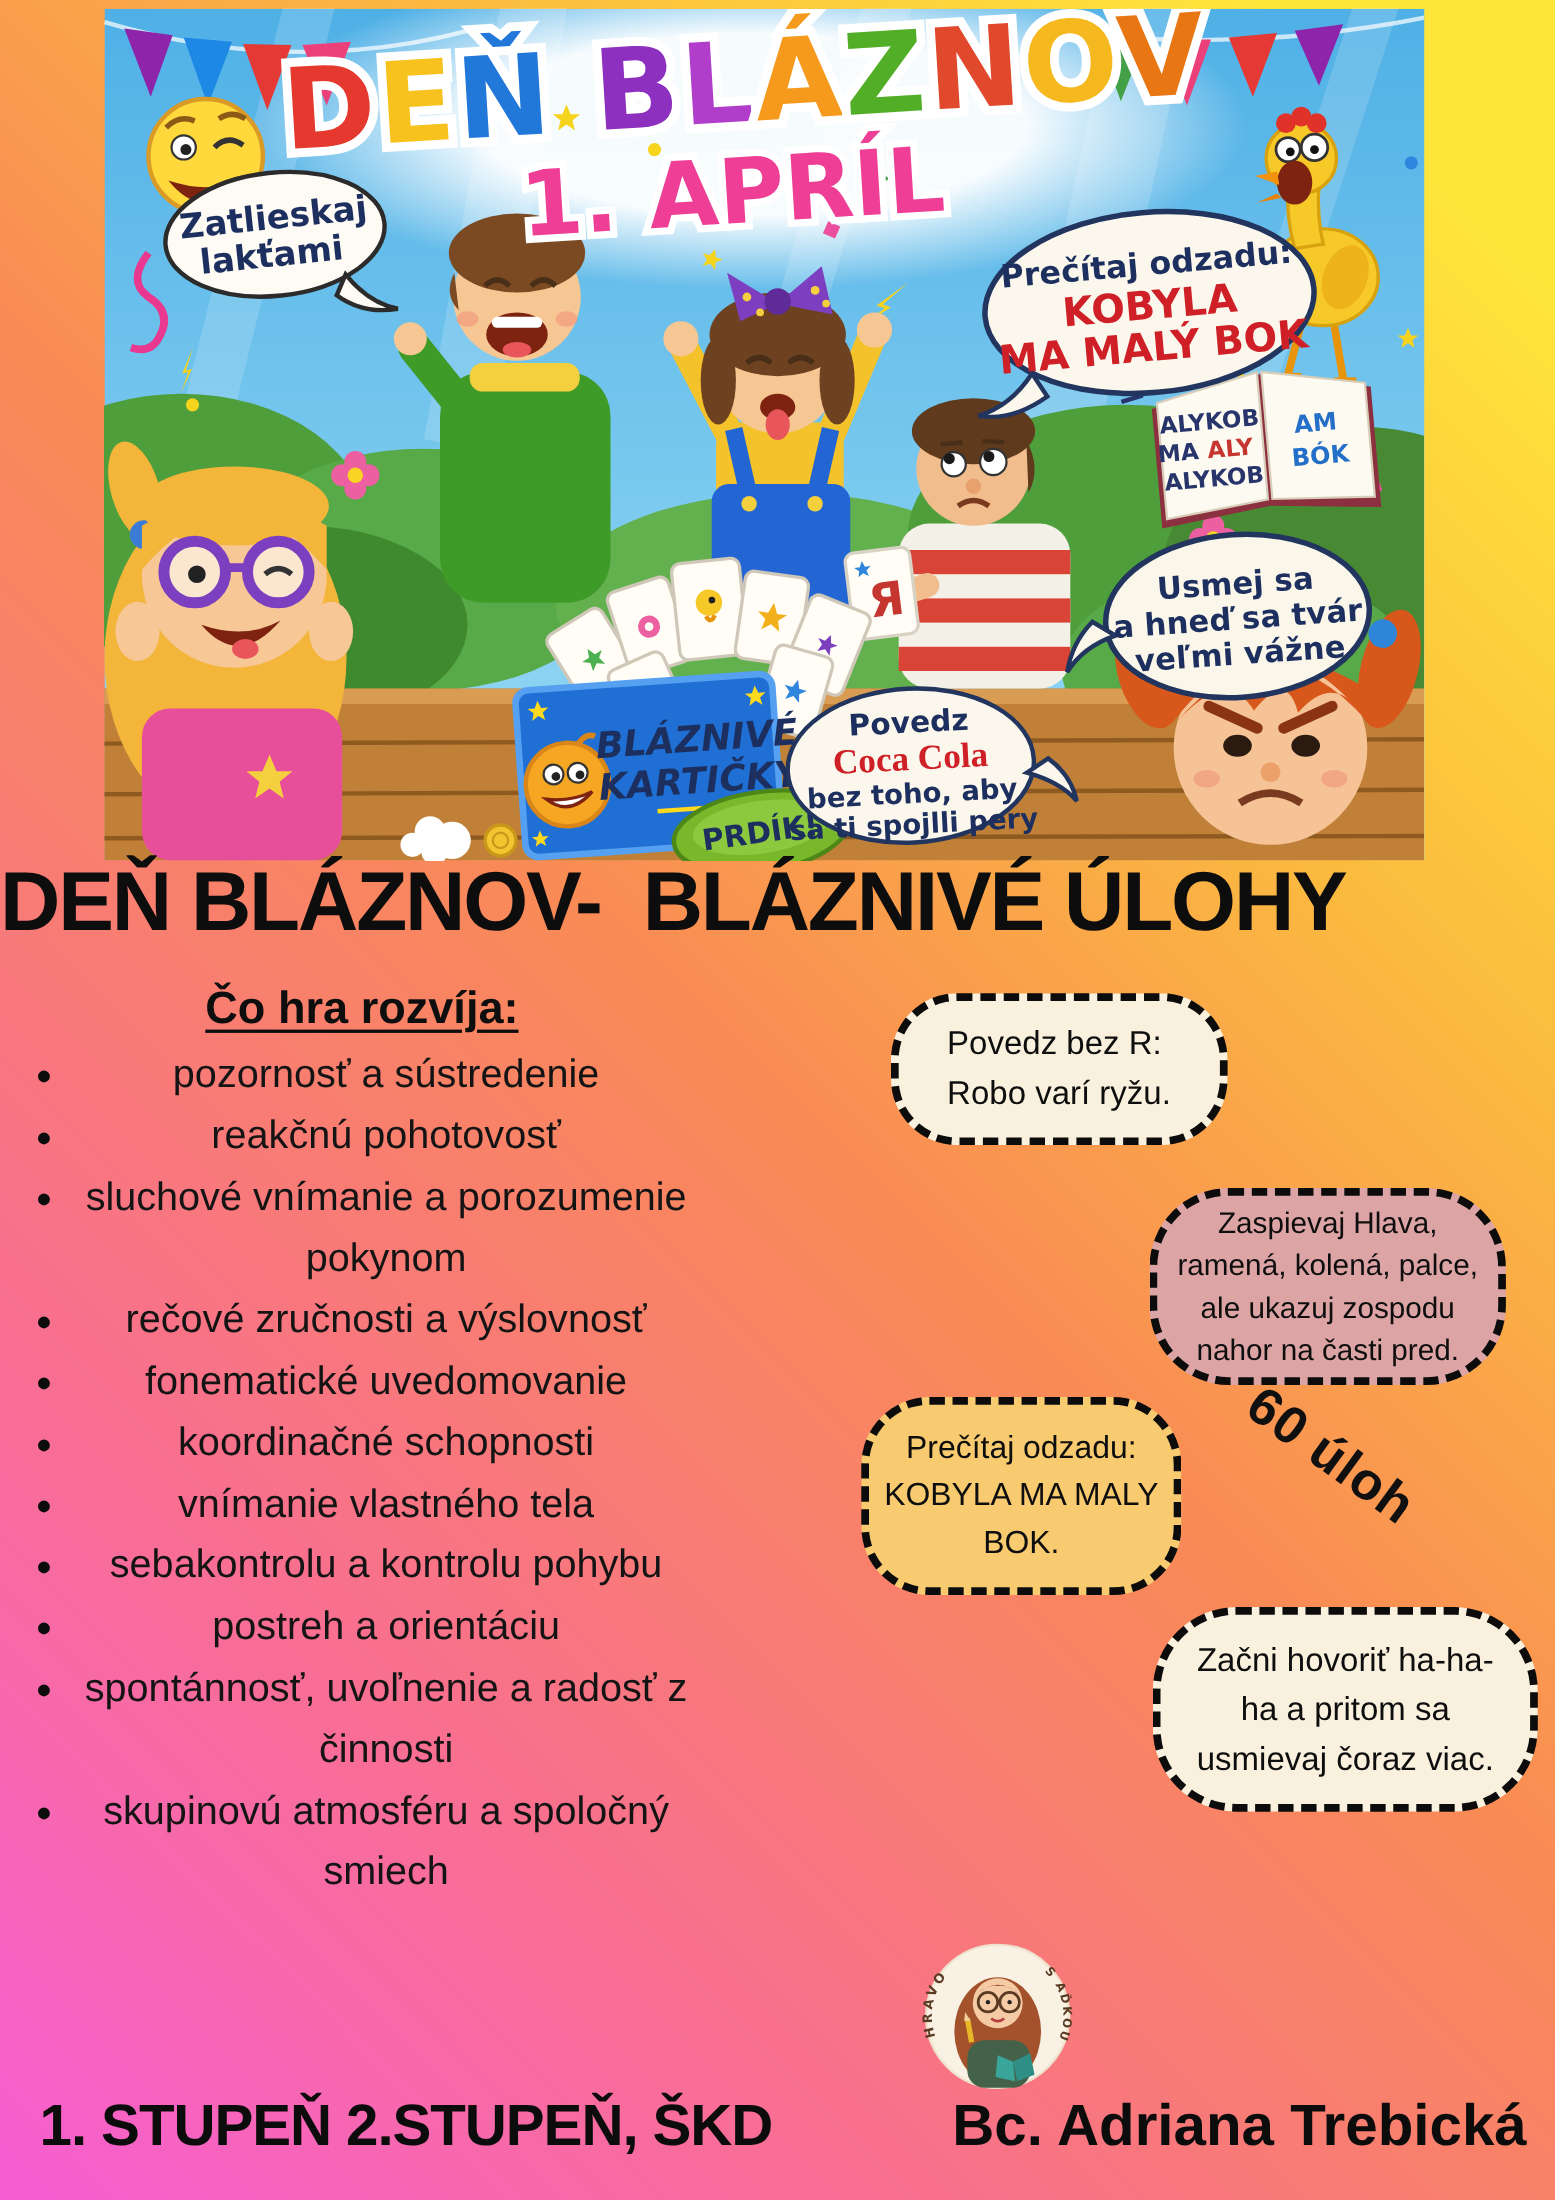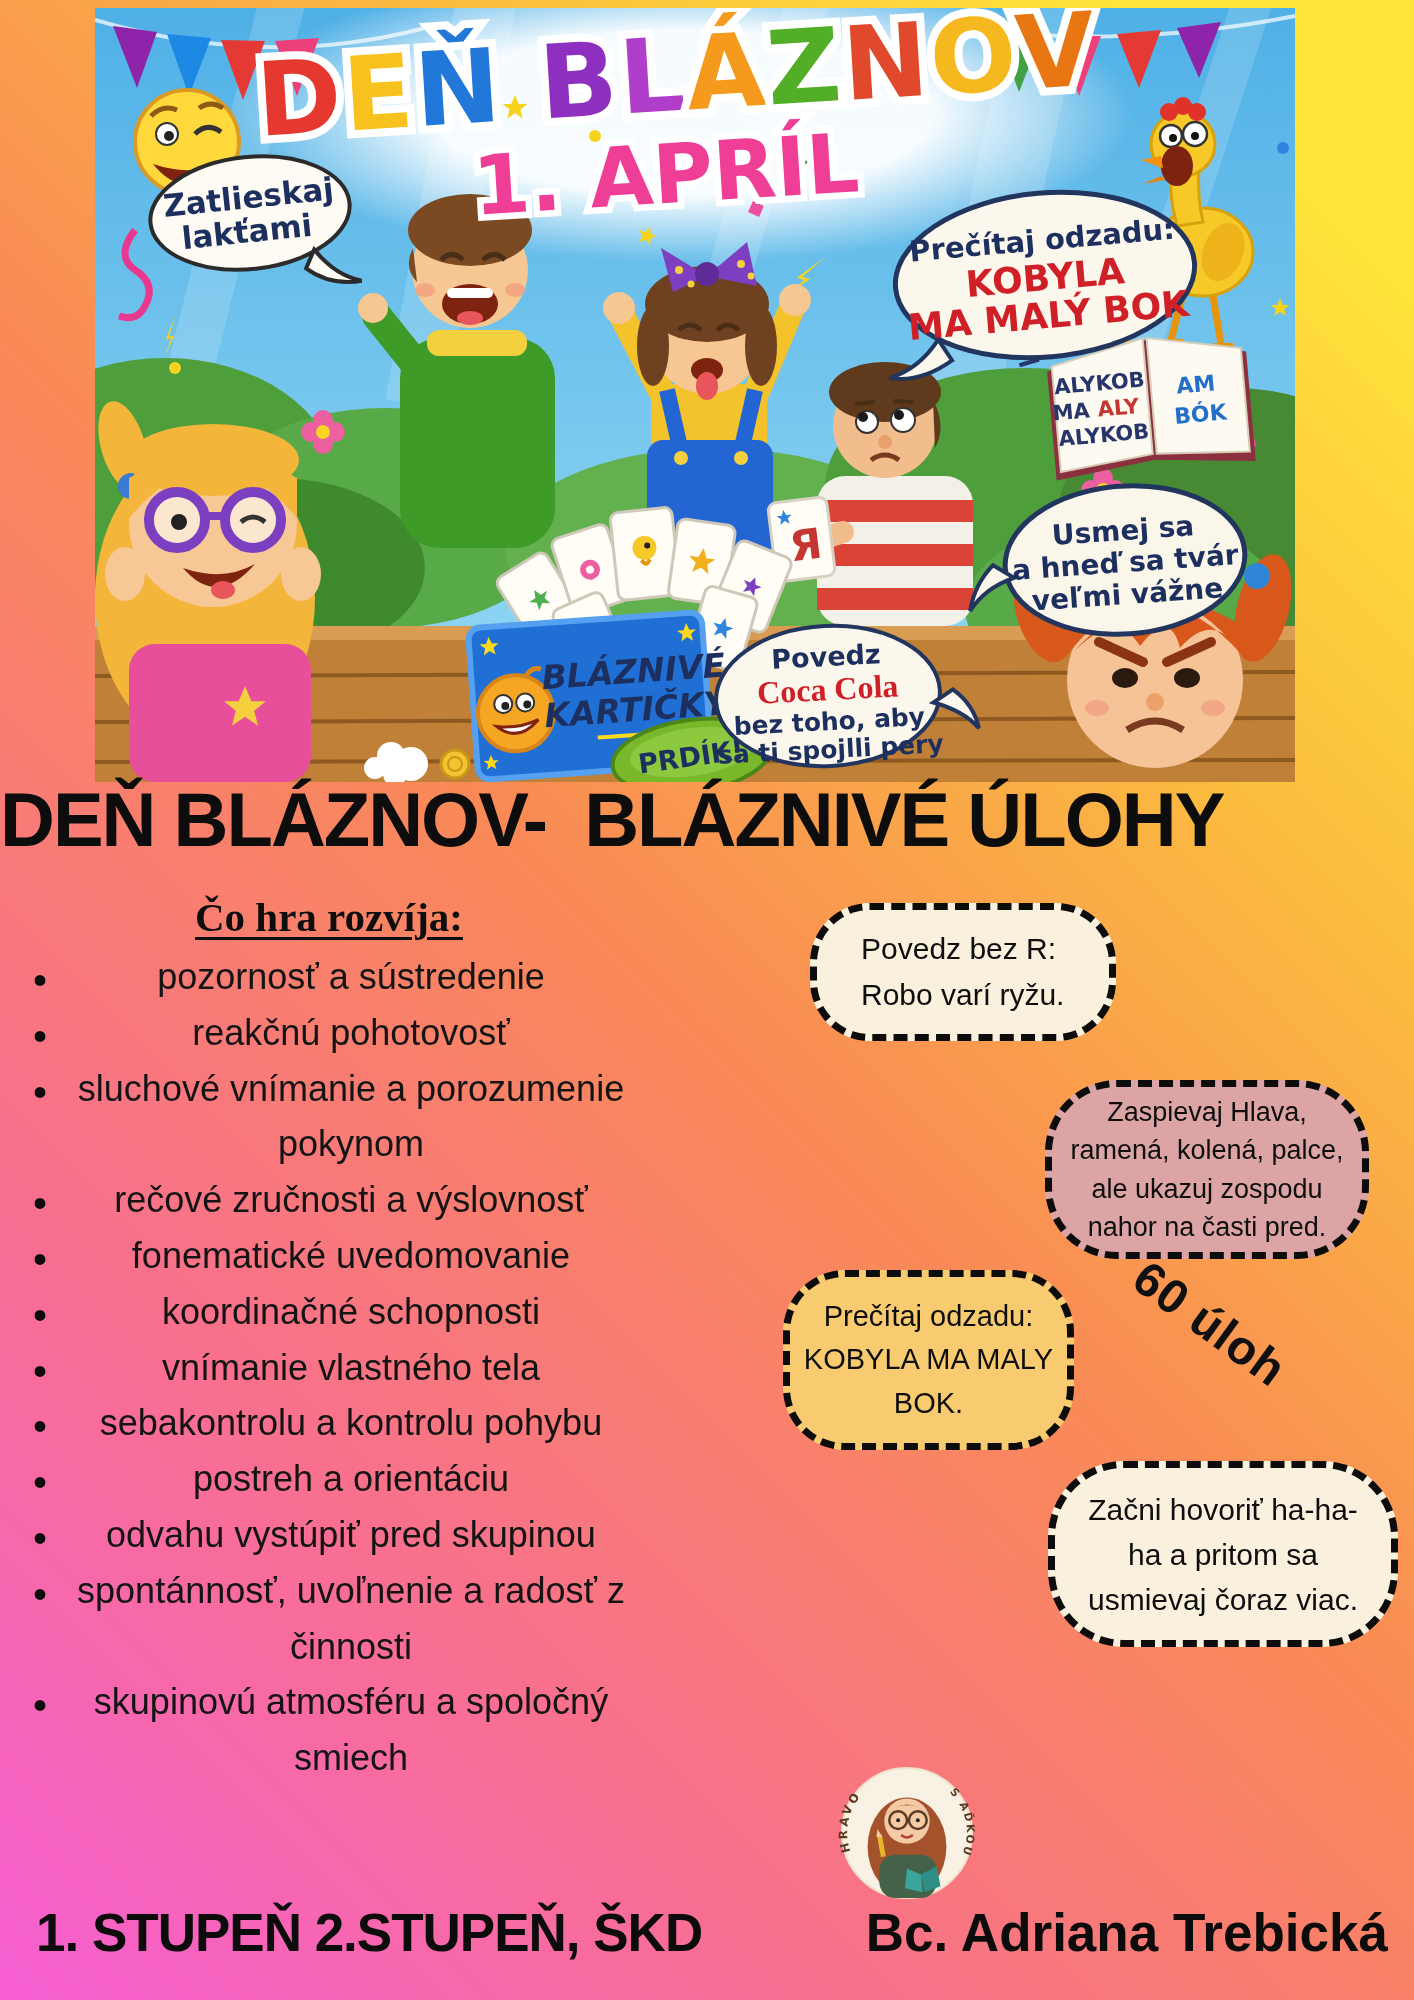--- a/index.html
+++ b/index.html
@@ -5,21 +5,21 @@
   html,body{margin:0;padding:0;background:#777;}
   .page{position:relative;width:1414px;height:2000px;overflow:hidden;
     background:linear-gradient(45deg,#f65ed3 0%,#f8708d 25%,#f98b55 50%,#fbbd3e 72%,#ffe53a 92%);
     font-family:"Liberation Sans",sans-serif;color:#111;}
   .poster{position:absolute;left:95px;top:8px;width:1200px;height:774px;}
   .poster svg{display:block;width:100%;height:100%;}
   .heading{position:absolute;left:0;right:0;top:778px;text-align:left;
     font-weight:800;font-size:76px;letter-spacing:-2px;white-space:pre;color:#0d0d0d;line-height:1.1;}
   .list-col{position:absolute;left:15px;top:893px;width:628px;}
   .list-head{margin:0 0 6px 0;text-align:center;font-size:41px;font-weight:800;
-    text-decoration:underline;text-decoration-thickness:3px;text-underline-offset:6px;color:#0e0e0e;font-family:Liberation Serif, serif;}
+    text-decoration:underline;text-decoration-thickness:3px;text-underline-offset:6px;color:#0e0e0e;}
   ul.benefits{list-style:none;margin:8px 0 0 0;padding:0;}
   ul.benefits li{position:relative;text-align:center;padding:0 8px 0 52px;
     font-size:36px;line-height:1.55;color:#141414;}
   ul.benefits li::before{content:"\2022";position:absolute;left:18px;top:0;font-size:40px;color:#0d0d0d;}
   .task-box{position:absolute;border:7px dashed #0c0c0c;display:flex;flex-direction:column;
     justify-content:center;align-items:center;font-family:"DejaVu Sans","Liberation Sans",sans-serif;color:#0e0e0e;box-sizing:border-box;}
   .task-box span{display:block;}
   .box1{left:810px;top:903px;width:306px;height:138px;border-radius:60px;background:#f9f1de;
     align-items:flex-start;padding-left:44px;font-size:30px;line-height:1.55;font-family:"Liberation Sans",sans-serif;text-align:right;}
   .box2{left:1045px;top:1080px;width:324px;height:179px;border-radius:72px;background:#dca4a4;
@@ -425,21 +425,20 @@
     <ul class="benefits">
       <li>pozornosť a sústredenie</li>
       <li>reakčnú pohotovosť</li>
       <li>sluchové vnímanie a porozumenie pokynom</li>
       <li>rečové zručnosti a výslovnosť</li>
       <li>fonematické uvedomovanie</li>
       <li>koordinačné schopnosti</li>
       <li>vnímanie vlastného tela</li>
       <li>sebakontrolu a kontrolu pohybu</li>
       <li>postreh a orientáciu</li>
-      <li>odvahu vystúpiť pred skupinou</li>
       <li>spontánnosť, uvoľnenie a radosť z činnosti</li>
       <li>skupinovú atmosféru a spoločný smiech</li>
     </ul>
   </div>
 
   <div class="task-box box1">
     <span>Povedz bez R:</span>
     <span>Robo varí ryžu.</span>
   </div>
 

